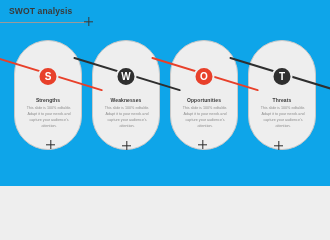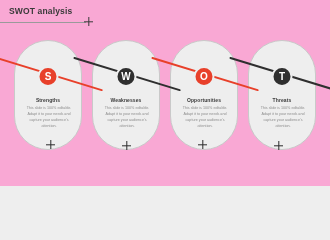--- a/index.html
+++ b/index.html
@@ -5,21 +5,21 @@
   * { margin:0; padding:0; box-sizing:border-box; }
   html, body {
     width:330px; height:186px;
     background:#eeeeee;
     font-family:"Liberation Sans", sans-serif;
     overflow:hidden;
   }
   .slide {
     position:relative;
     width:330px; height:186px;
-    background:#f9a8d4;
+    background:#0ea5e9;
   }
 
   
   .header { position:absolute; left:0; top:6px; width:100%; height:24px; }
   .header-title {
     position:absolute; left:9px; top:0;
     font-size:8.5px; font-weight:bold; color:#3a3a3a;
     letter-spacing:.15px; white-space:nowrap;
   }
   .header-rule {

